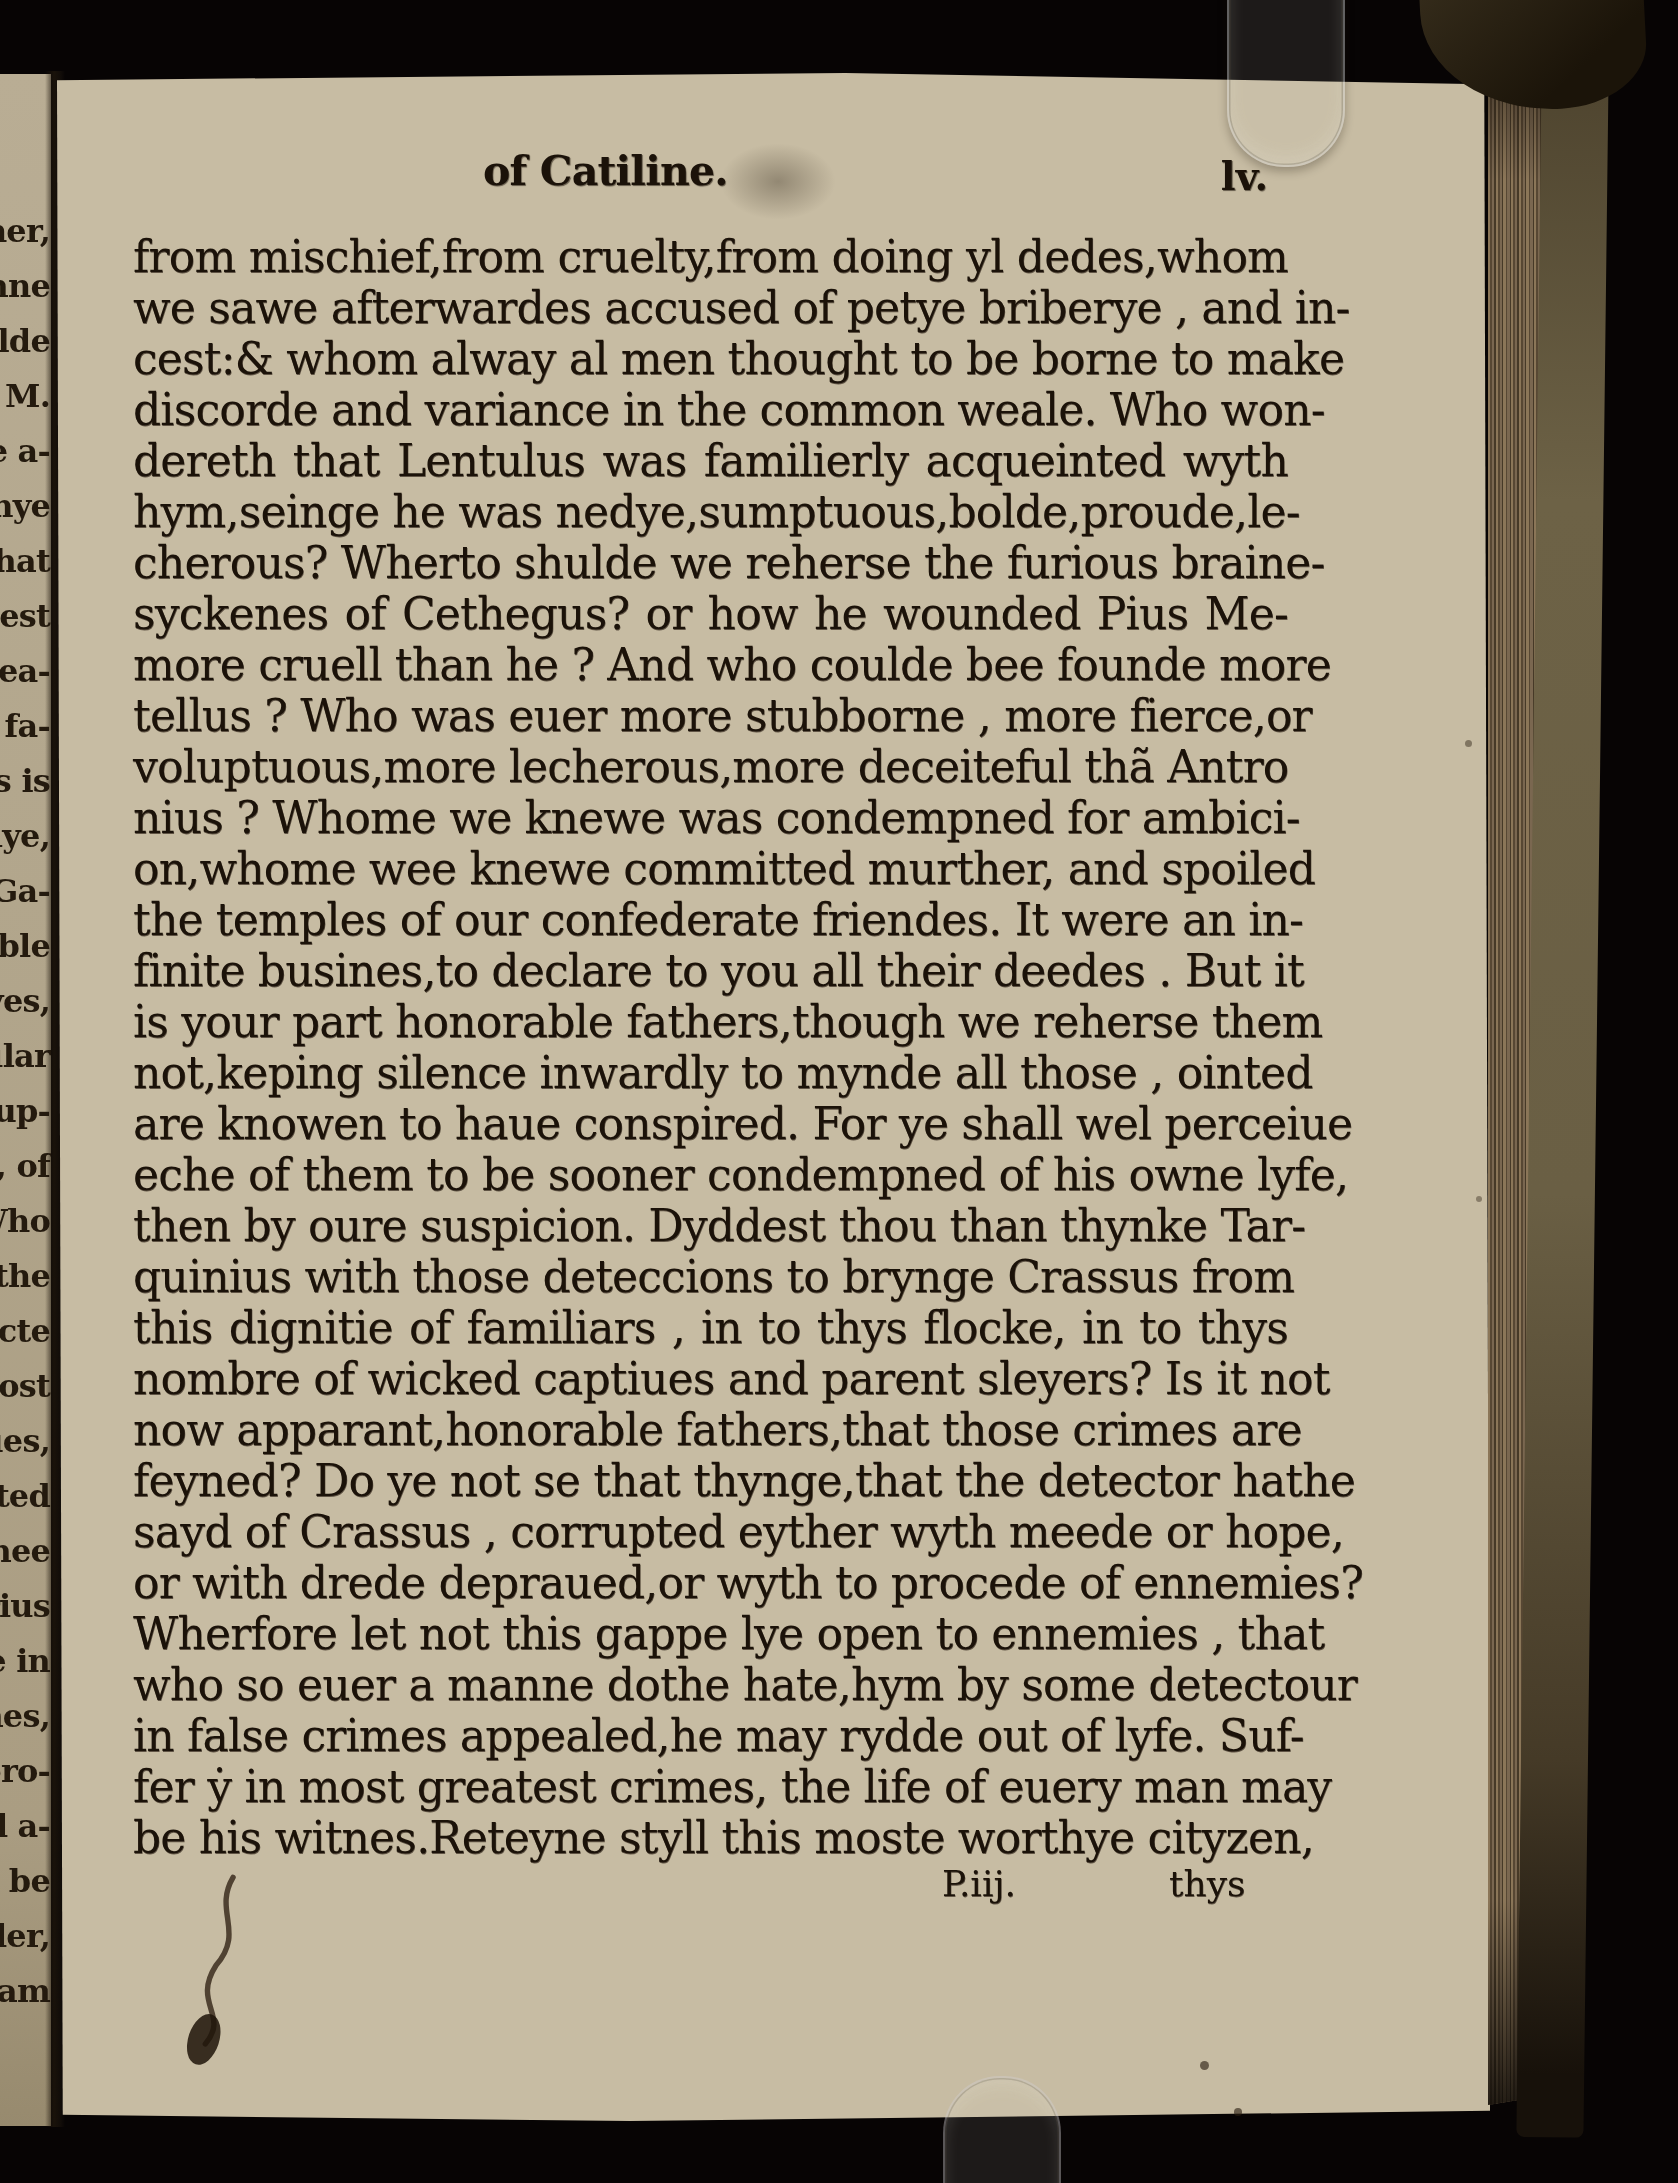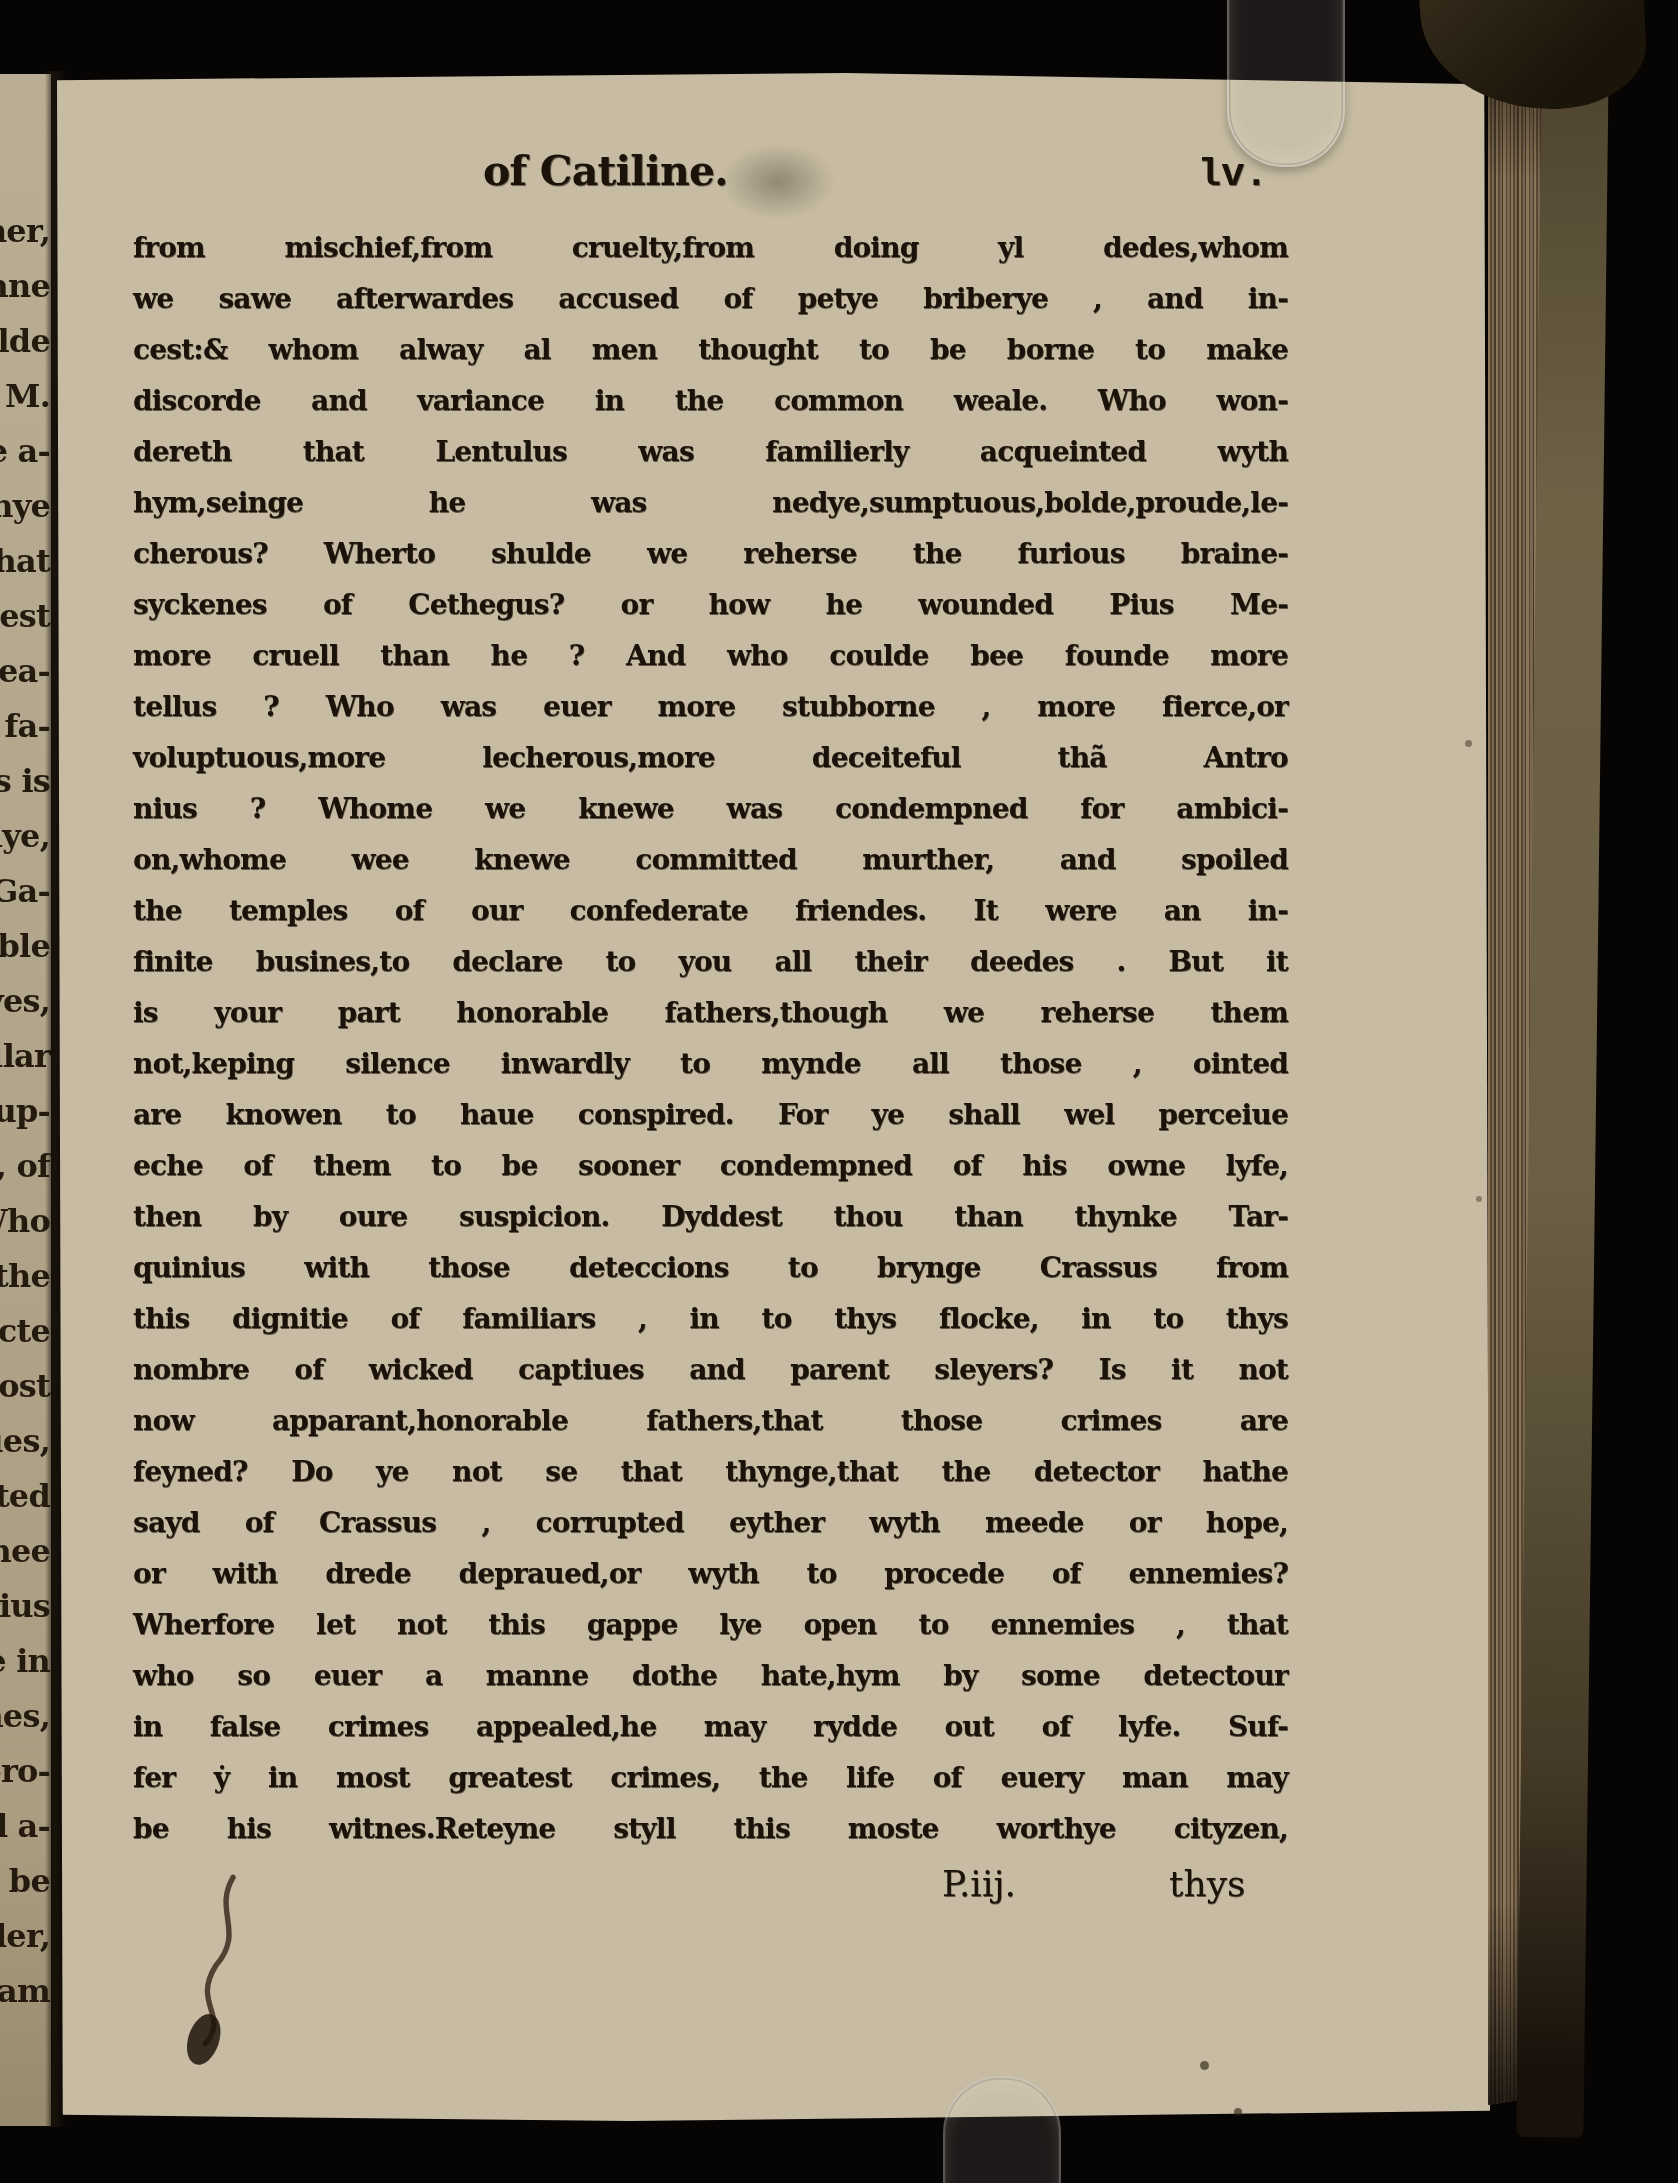--- a/index.html
+++ b/index.html
@@ -40,25 +40,24 @@
   
   .textblock{position:absolute;left:76px;top:74px;width:1155px;color:#1b1209;}
   .header-row{position:relative;height:50px;font-weight:700;}
   .running-title{
     position:absolute;left:350px;top:0;font-size:41px;letter-spacing:-0.8px;
     text-shadow:0.8px 0.8px 0.8px rgba(24,14,6,.55);
   }
   .folio{
     position:absolute;right:20px;top:6.2px;font-size:39px;font-weight:700;
     text-shadow:0.8px 0.8px 0.8px rgba(24,14,6,.55);
-    font-family:Liberation Mono, monospace;
   }
   .lines{margin-top:34px;}
   .lines .text-line{
-    height:51px;font-size:28px;font-weight:700;letter-spacing:-0.8px;
+    height:51px;font-size:44px;font-weight:400;letter-spacing:-0.8px;
     text-align:justify;text-align-last:justify;white-space:nowrap;
     text-shadow:0.5px 0.6px 0.6px rgba(26,15,7,.6);
   }
   .sig-row{position:relative;height:51px;font-weight:400;font-size:36px;}
   .signature{position:absolute;left:809px;top:0;text-shadow:0.5px 0.6px 0.6px rgba(26,15,7,.6);}
   .catchword{position:absolute;left:1036px;top:0;text-shadow:0.5px 0.6px 0.6px rgba(26,15,7,.6);}
   
   .fore-edge{
     position:absolute;left:1488px;top:57px;width:57px;height:2048px;
     background:

